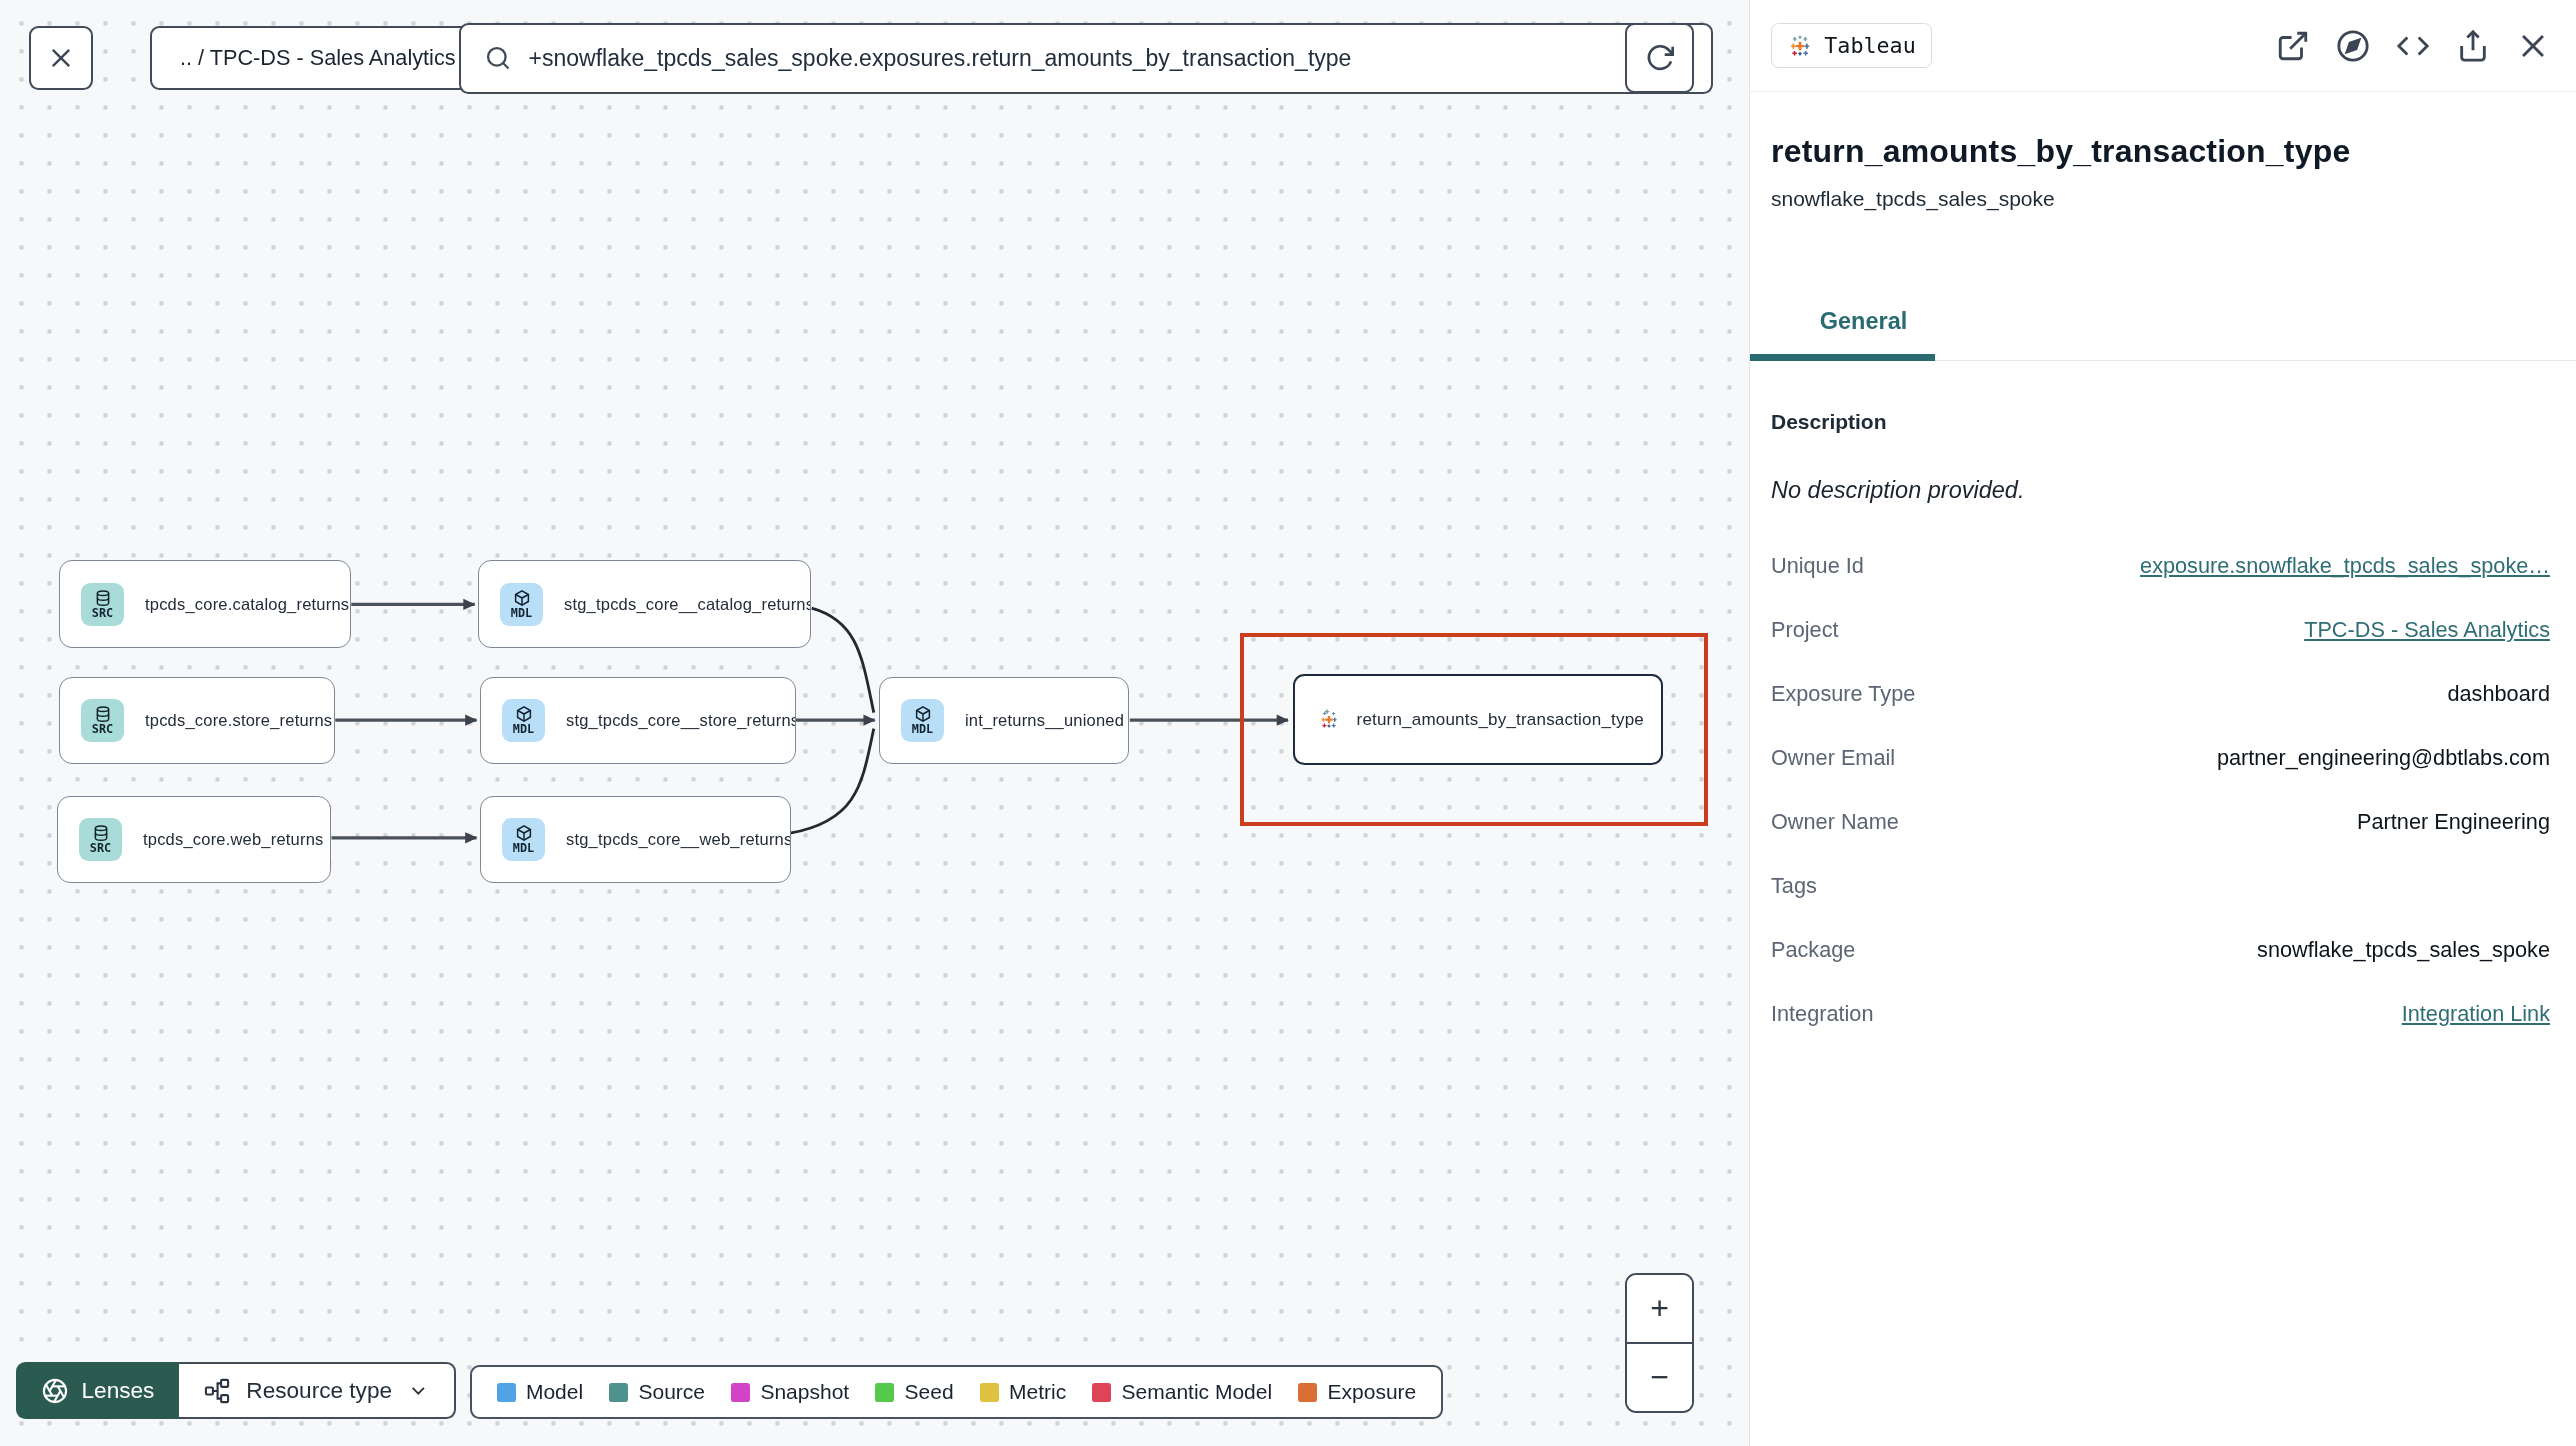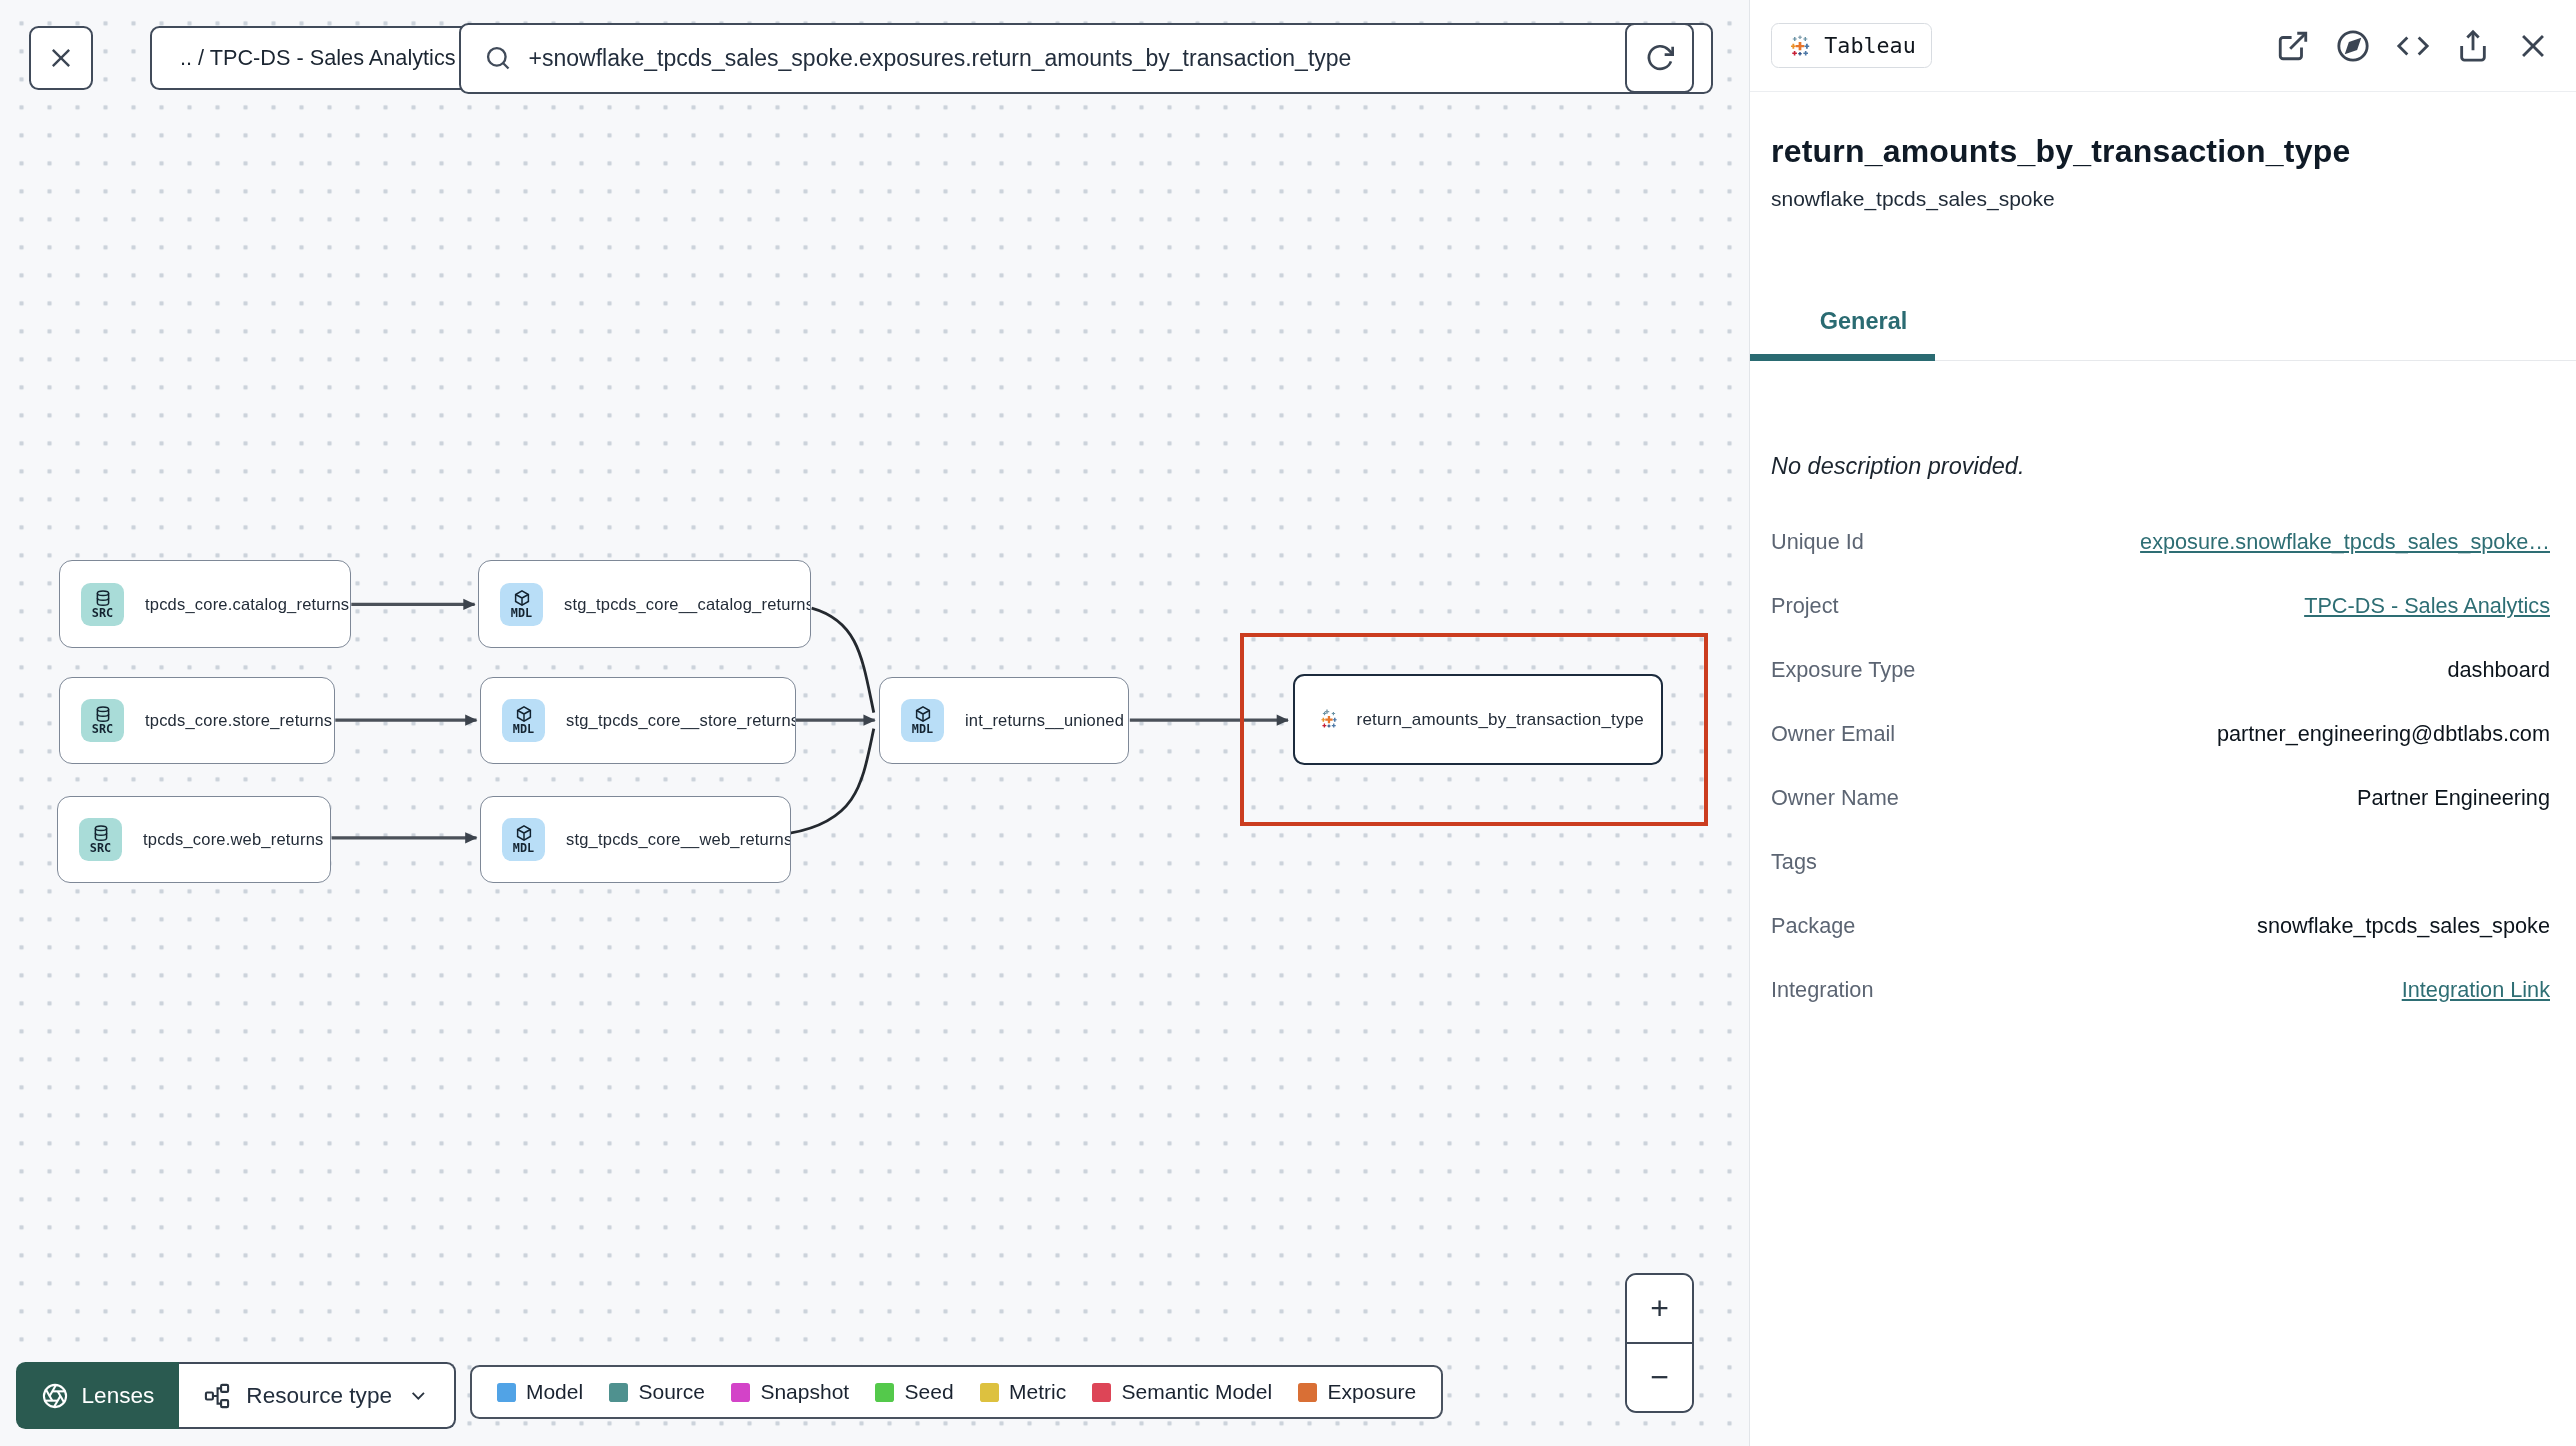--- a/index.html
+++ b/index.html
@@ -49,21 +49,21 @@
   .badge.src { background:#a9dcd8; }
   .badge.mdl { background:#b9def7; }
   .node.exposure { border:2.8px solid #1c2b3d; border-radius:11.3px; gap:17px; padding-left:22.6px; }
   .node.exposure .nlabel { font-size:17px; }
   .selection-rect {
     position:absolute; left:1240px; top:633px; width:468px; height:193px;
     border:4.7px solid #cb3d1f; pointer-events:none;
   }
   .edges { position:absolute; inset:0; pointer-events:none; }
   
-  .lens-pill { position:absolute; left:16px; top:1362px; height:67px; display:flex; }
+  .lens-pill { position:absolute; left:16px; top:1362px; height:57px; display:flex; }
   .lenses-btn {
     background:#2a5a50; color:#fff; border-radius:9.4px 0 0 9.4px;
     display:flex; align-items:center; gap:13px; padding:0 24.5px; font-size:22.6px; cursor:pointer;
   }
   .resource-btn {
     background:#fff; border:2.4px solid #414b5a; border-left:none; border-radius:0 9.4px 9.4px 0;
     display:flex; align-items:center; gap:15px; padding:0 24.5px; font-size:22.6px; color:#232e3d; cursor:pointer;
   }
   .legend {
     position:absolute; left:470px; top:1365px; height:54px; padding:0 24.5px;
@@ -382,20 +382,21 @@
     <div class="panel-subtitle">snowflake_tpcds_sales_spoke</div>
     <div class="tabs">
       <span class="tab">General</span>
     </div>
   </div>
   <div class="tab-divider">
       <span class="tab-active-bar"></span>
     </div>
 
   <div class="panel-body">
+    <div class="desc-header">Description</div>
     <div class="desc-empty">No description provided.</div>
 
     <div class="detail-rows">
       <div class="drow">
         <span class="dlabel">Unique Id</span>
         <span class="dvalue link">exposure.snowflake_tpcds_sales_spoke…</span>
       </div>
       <div class="drow">
         <span class="dlabel">Project</span>
         <span class="dvalue link">TPC-DS - Sales Analytics</span>

